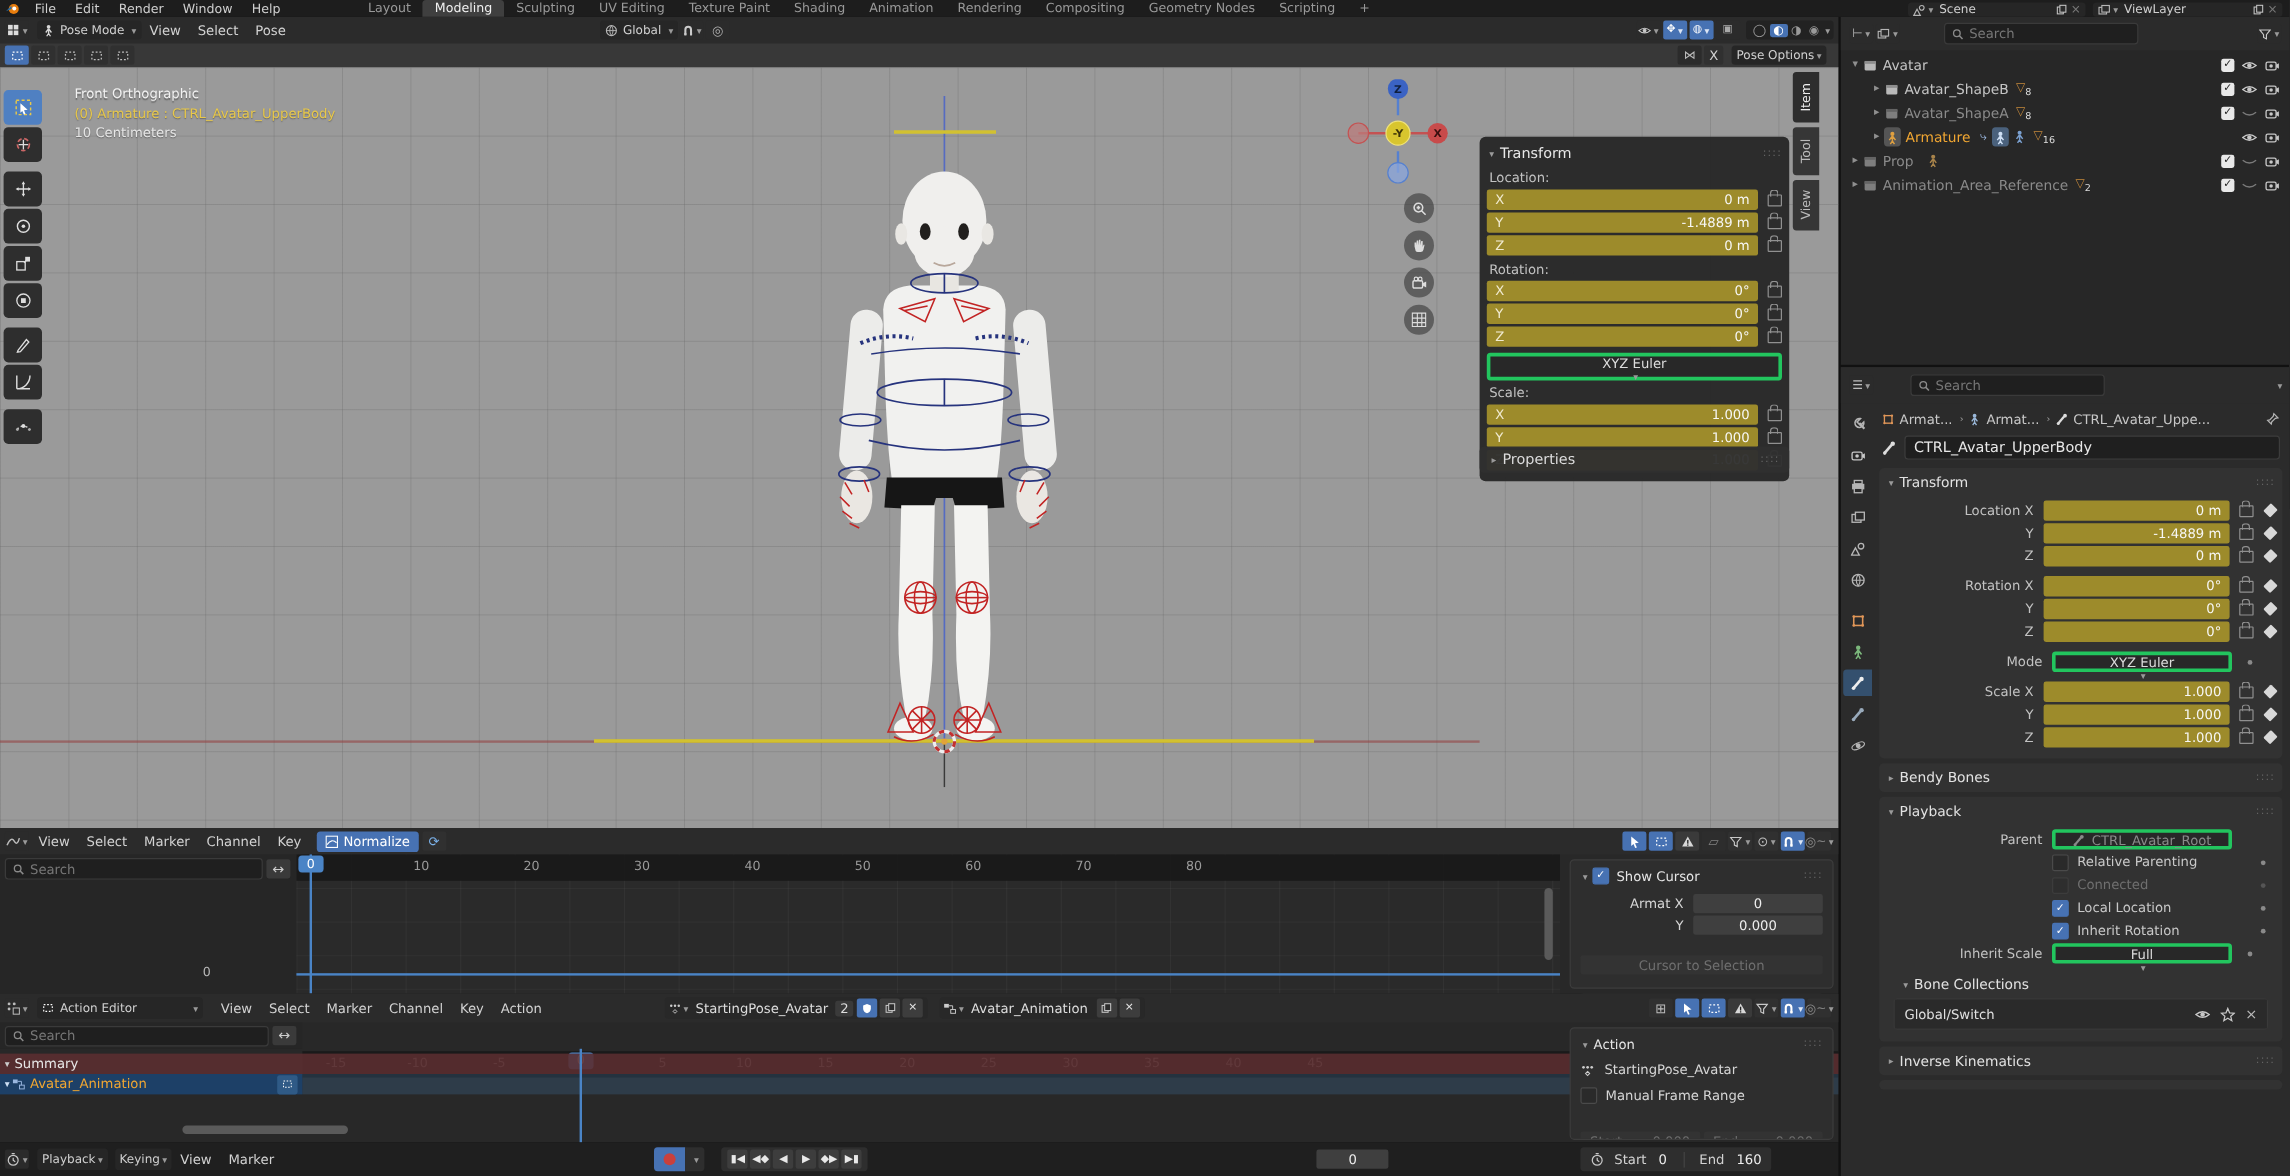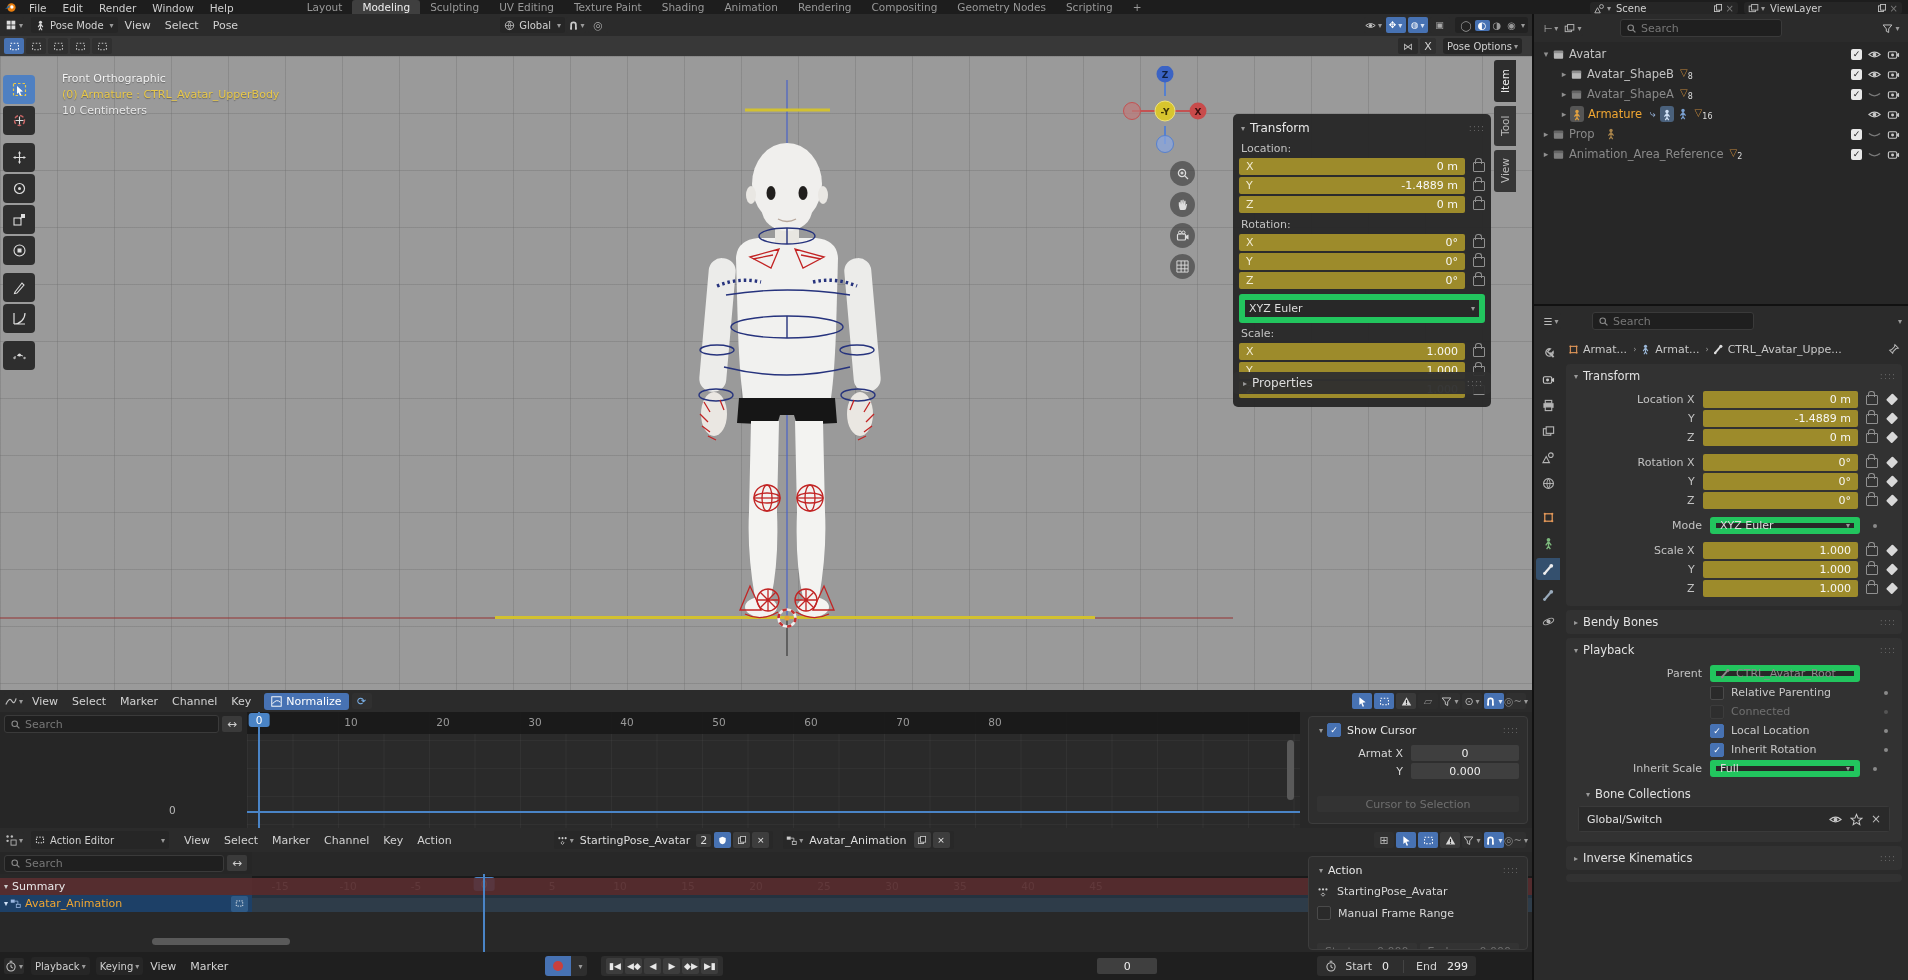--- a/index.html
+++ b/index.html
@@ -29,21 +29,21 @@
   .toolbtn.on{background:#4f80c2;}
   .navbtn{position:absolute;width:25px;height:25px;border-radius:50%;background:rgba(45,45,45,.55);display:flex;align-items:center;justify-content:center;color:#ddd;}
   
   #npanel{left:1233px;top:58px;width:258px;background:rgba(40,40,40,.96);border-radius:5px;padding:4px 6px 8px 6px;box-sizing:border-box;color:#d6d6d6;}
   .mf{background:#9d8b2b;border-radius:2px;height:17px;display:flex;align-items:center;justify-content:space-between;padding:0 7px;color:#f7f7f5;font-size:11px;margin:1px 0;}
   .mf .ax{color:#f0ead0;}
   .lock{width:10px;height:8px;border:1.2px solid #909090;border-radius:1px;position:relative;margin-left:8px;}
   .lock::before{content:"";position:absolute;left:1px;top:-5px;width:5px;height:5px;border:1.2px solid #909090;border-bottom:none;border-radius:3px 3px 0 0;}
   .grip{color:#666;font-size:9px;letter-spacing:1px;}
   .plabel{font-size:11px;color:#c2c2c2;margin:4px 0 2px 2px;}
-  .ddown{background:#282828;border:6px solid #22c55e;border-radius:3px;height:17px;display:flex;align-items:center;justify-content:space-between;padding:0 4px;font-size:11px;color:#dcdcdc;}
+  .ddown{background:#282828;border:3px solid #22c55e;border-radius:3px;height:17px;display:flex;align-items:center;justify-content:space-between;padding:0 4px;font-size:11px;color:#dcdcdc;flex-direction:column;}
   .sidetab{position:absolute;width:22px;background:#363636;color:#bbb;writing-mode:vertical-rl;transform:rotate(180deg);font-size:10.5px;text-align:center;border-radius:0 3px 3px 0;}
   .sidetab.on{background:#2d2d2d;color:#eee;}
   
   #outliner{left:1534px;top:14px;width:374px;height:290px;background:#272727;}
   .olrow{display:flex;align-items:center;height:20px;font-size:11.5px;color:#c4c4c4;}
   .olrow .nm{margin-left:4px;}
   .badge{color:#c4883b;font-size:10px;margin-left:6px;}
   .badge sub{color:#ddd;font-size:8px;}
   .cb{width:11px;height:11px;border-radius:2px;background:#e8e8e8;display:flex;align-items:center;justify-content:center;color:#222;font-size:9px;font-weight:bold;}
   .exp{color:#8f8f8f;font-size:9px;width:12px;text-align:center;}
@@ -816,20 +816,26 @@
       <span class="chev">›</span>
       <svg class="ic" width="11" height="11" style="color:#ddd;margin-left:4px">
           <use href="#i-bone"></use>
         </svg>
       <span style="margin:0 4px">CTRL_Avatar_Uppe...</span>
       <span style="flex:1"></span>
       <svg class="ic" width="12" height="12">
           <use href="#i-pin"></use>
         </svg>
     </div>
+    <div class="flex" style="height:26px;padding:0 8px">
+      <svg class="ic" width="13" height="13" style="color:#ddd">
+          <use href="#i-bone"></use>
+        </svg>
+      <div style="flex:1;background:#1f1f1f;border:1px solid #3c3c3c;border-radius:3px;height:18px;line-height:18px;padding:0 7px;margin-left:6px;color:#e8e8e8">CTRL_Avatar_UpperBody</div>
+    </div>
 
     <div class="panel">
       <div class="phdr">
           <span class="chev" style="margin-right:5px">▾</span>
           <span>Transform</span>
           <span style="flex:1"></span>
           <span class="grip">::::</span>
         </div>
       <div style="padding:4px 0 6px 0">
         <div class="prow">
@@ -1339,15 +1345,15 @@
   </div>
   <span style="flex:1"></span>
   <div class="gf" style="width:60px;margin-right:160px">0</div>
   <div class="flex" style="background:#2e2e2e;border-radius:3px;height:20px;padding:0 8px;margin-right:56px">
     <svg class="ic" width="12" height="12" style="margin-right:8px">
         <use href="#i-clock"></use>
       </svg>
     <span>Start</span>
     <span style="margin:0 14px 0 10px;color:#eee">0</span>
     <span style="border-left:1px solid #444;padding-left:12px">End</span>
-    <span style="margin-left:10px;color:#eee">299</span>
+    <span style="margin-left:10px;color:#eee">160</span>
   </div>
 </div>
 
 </body></html>

